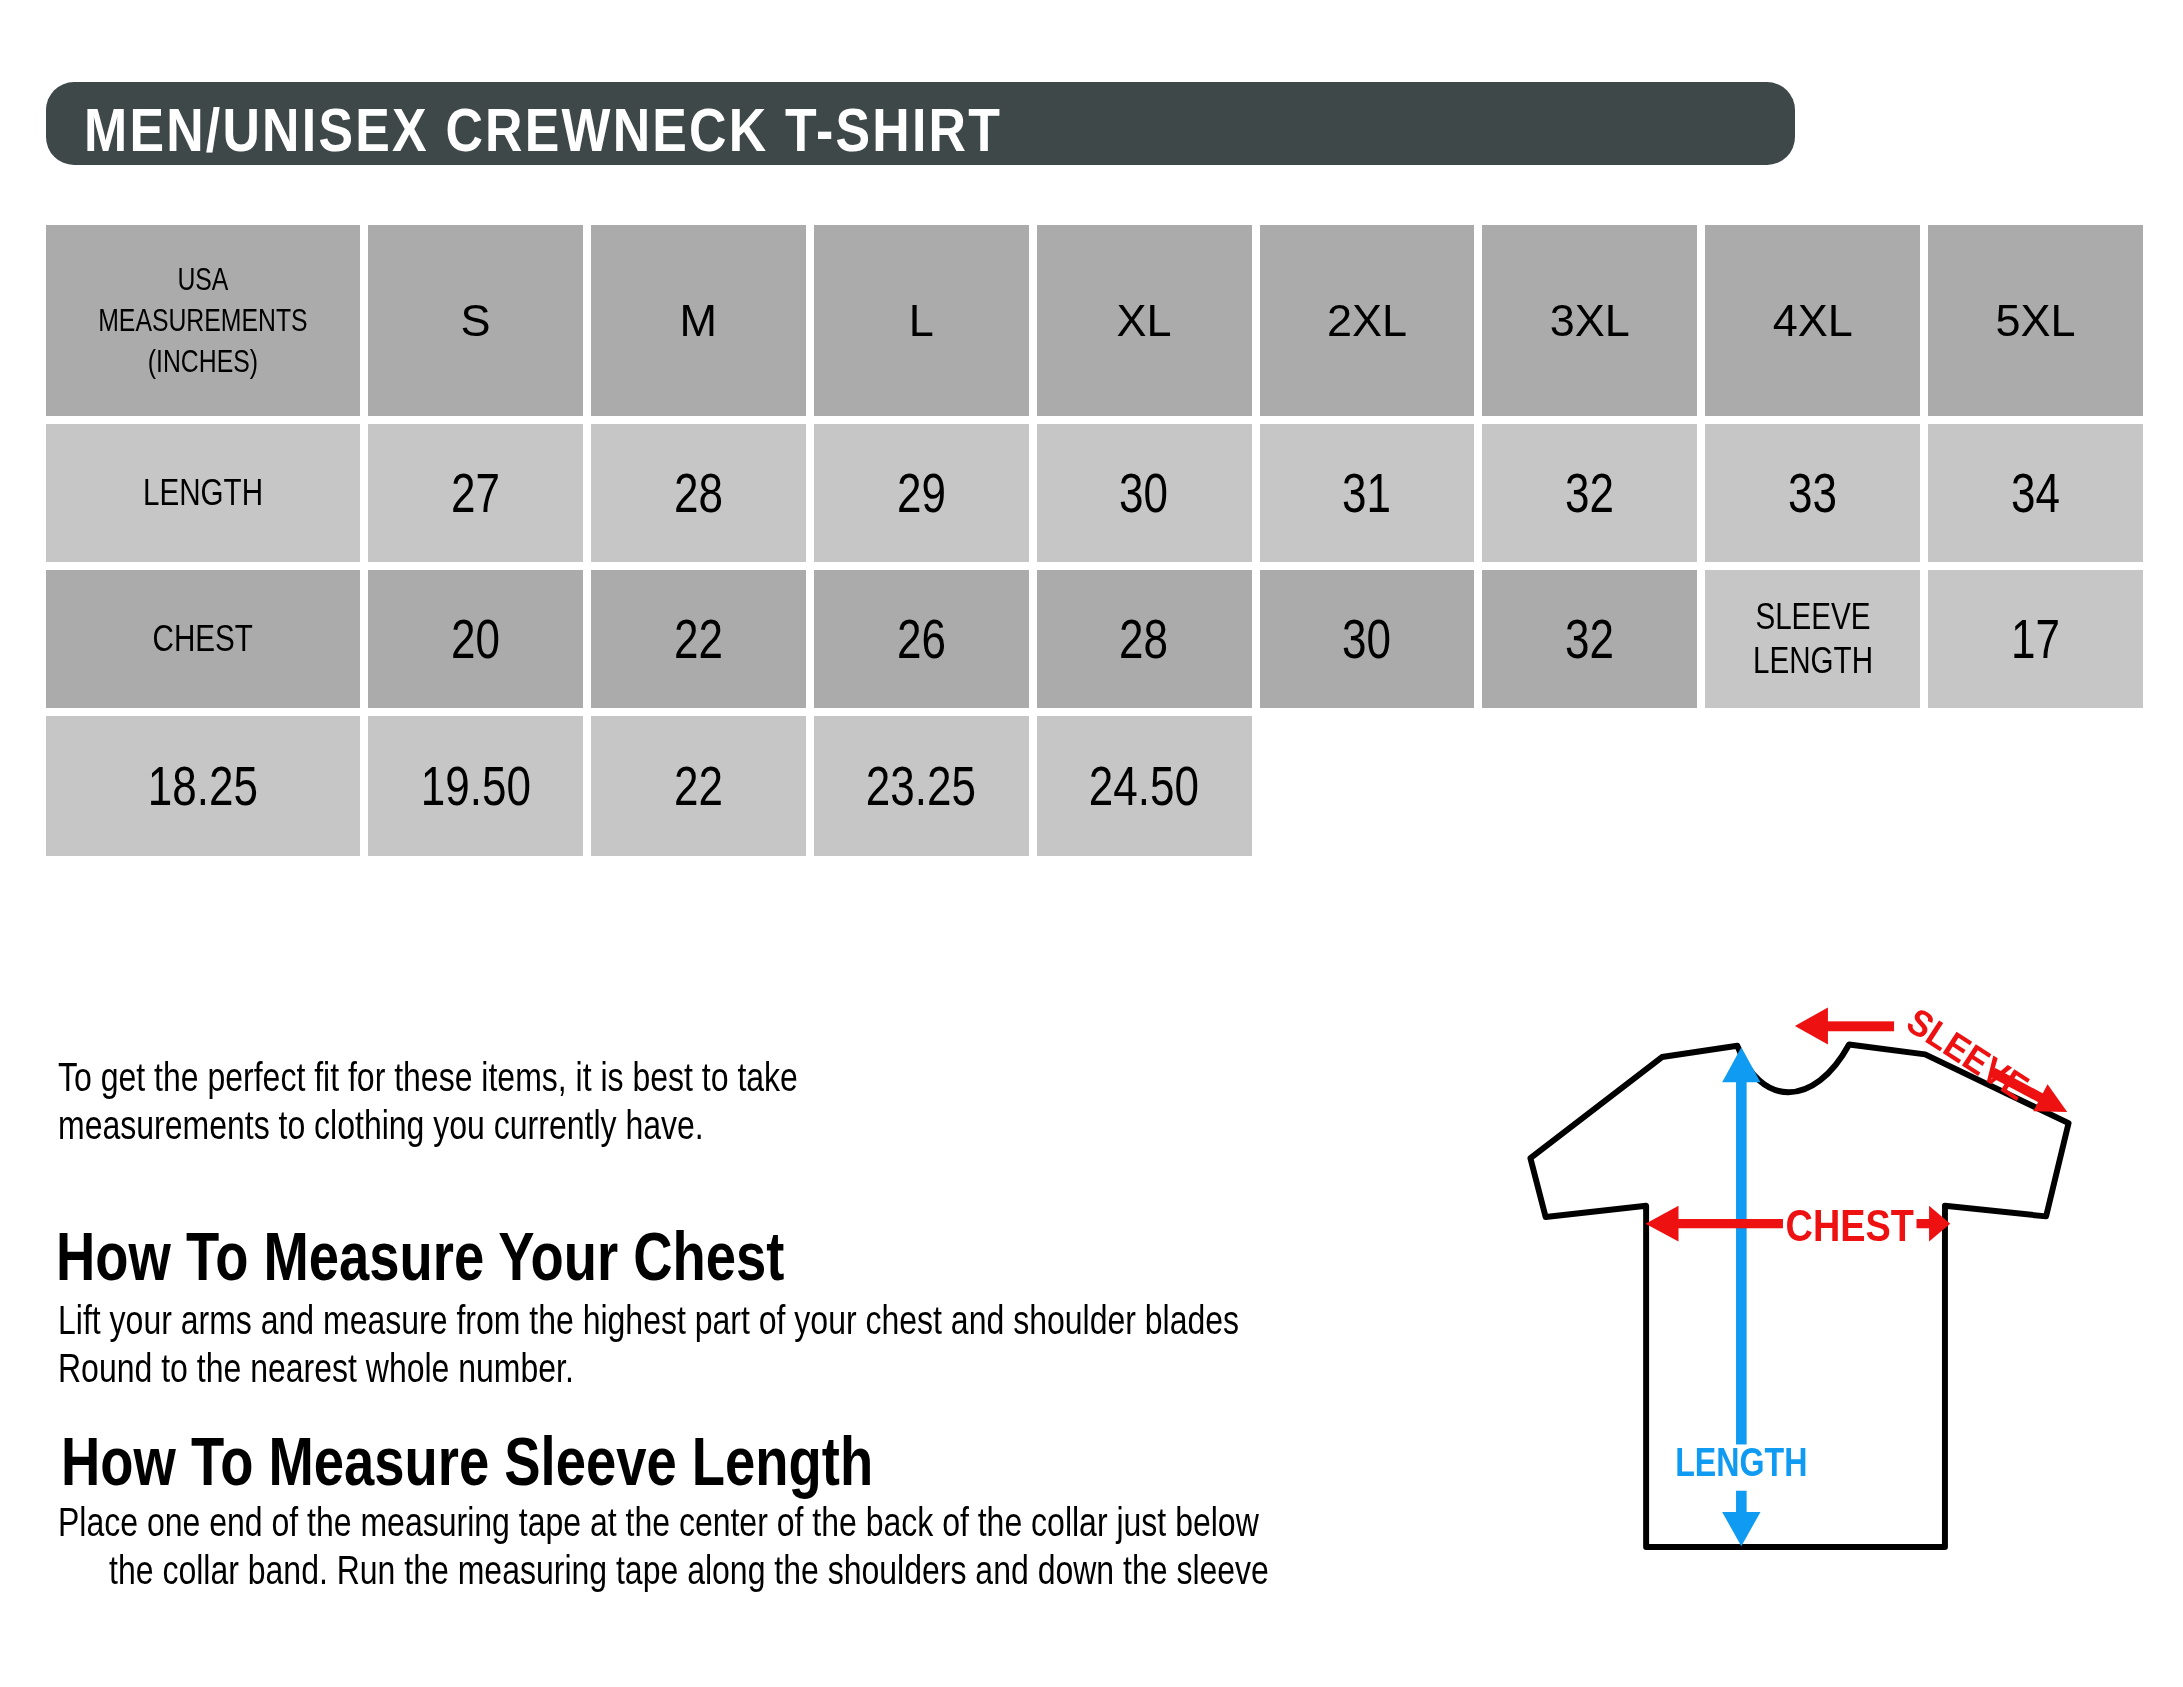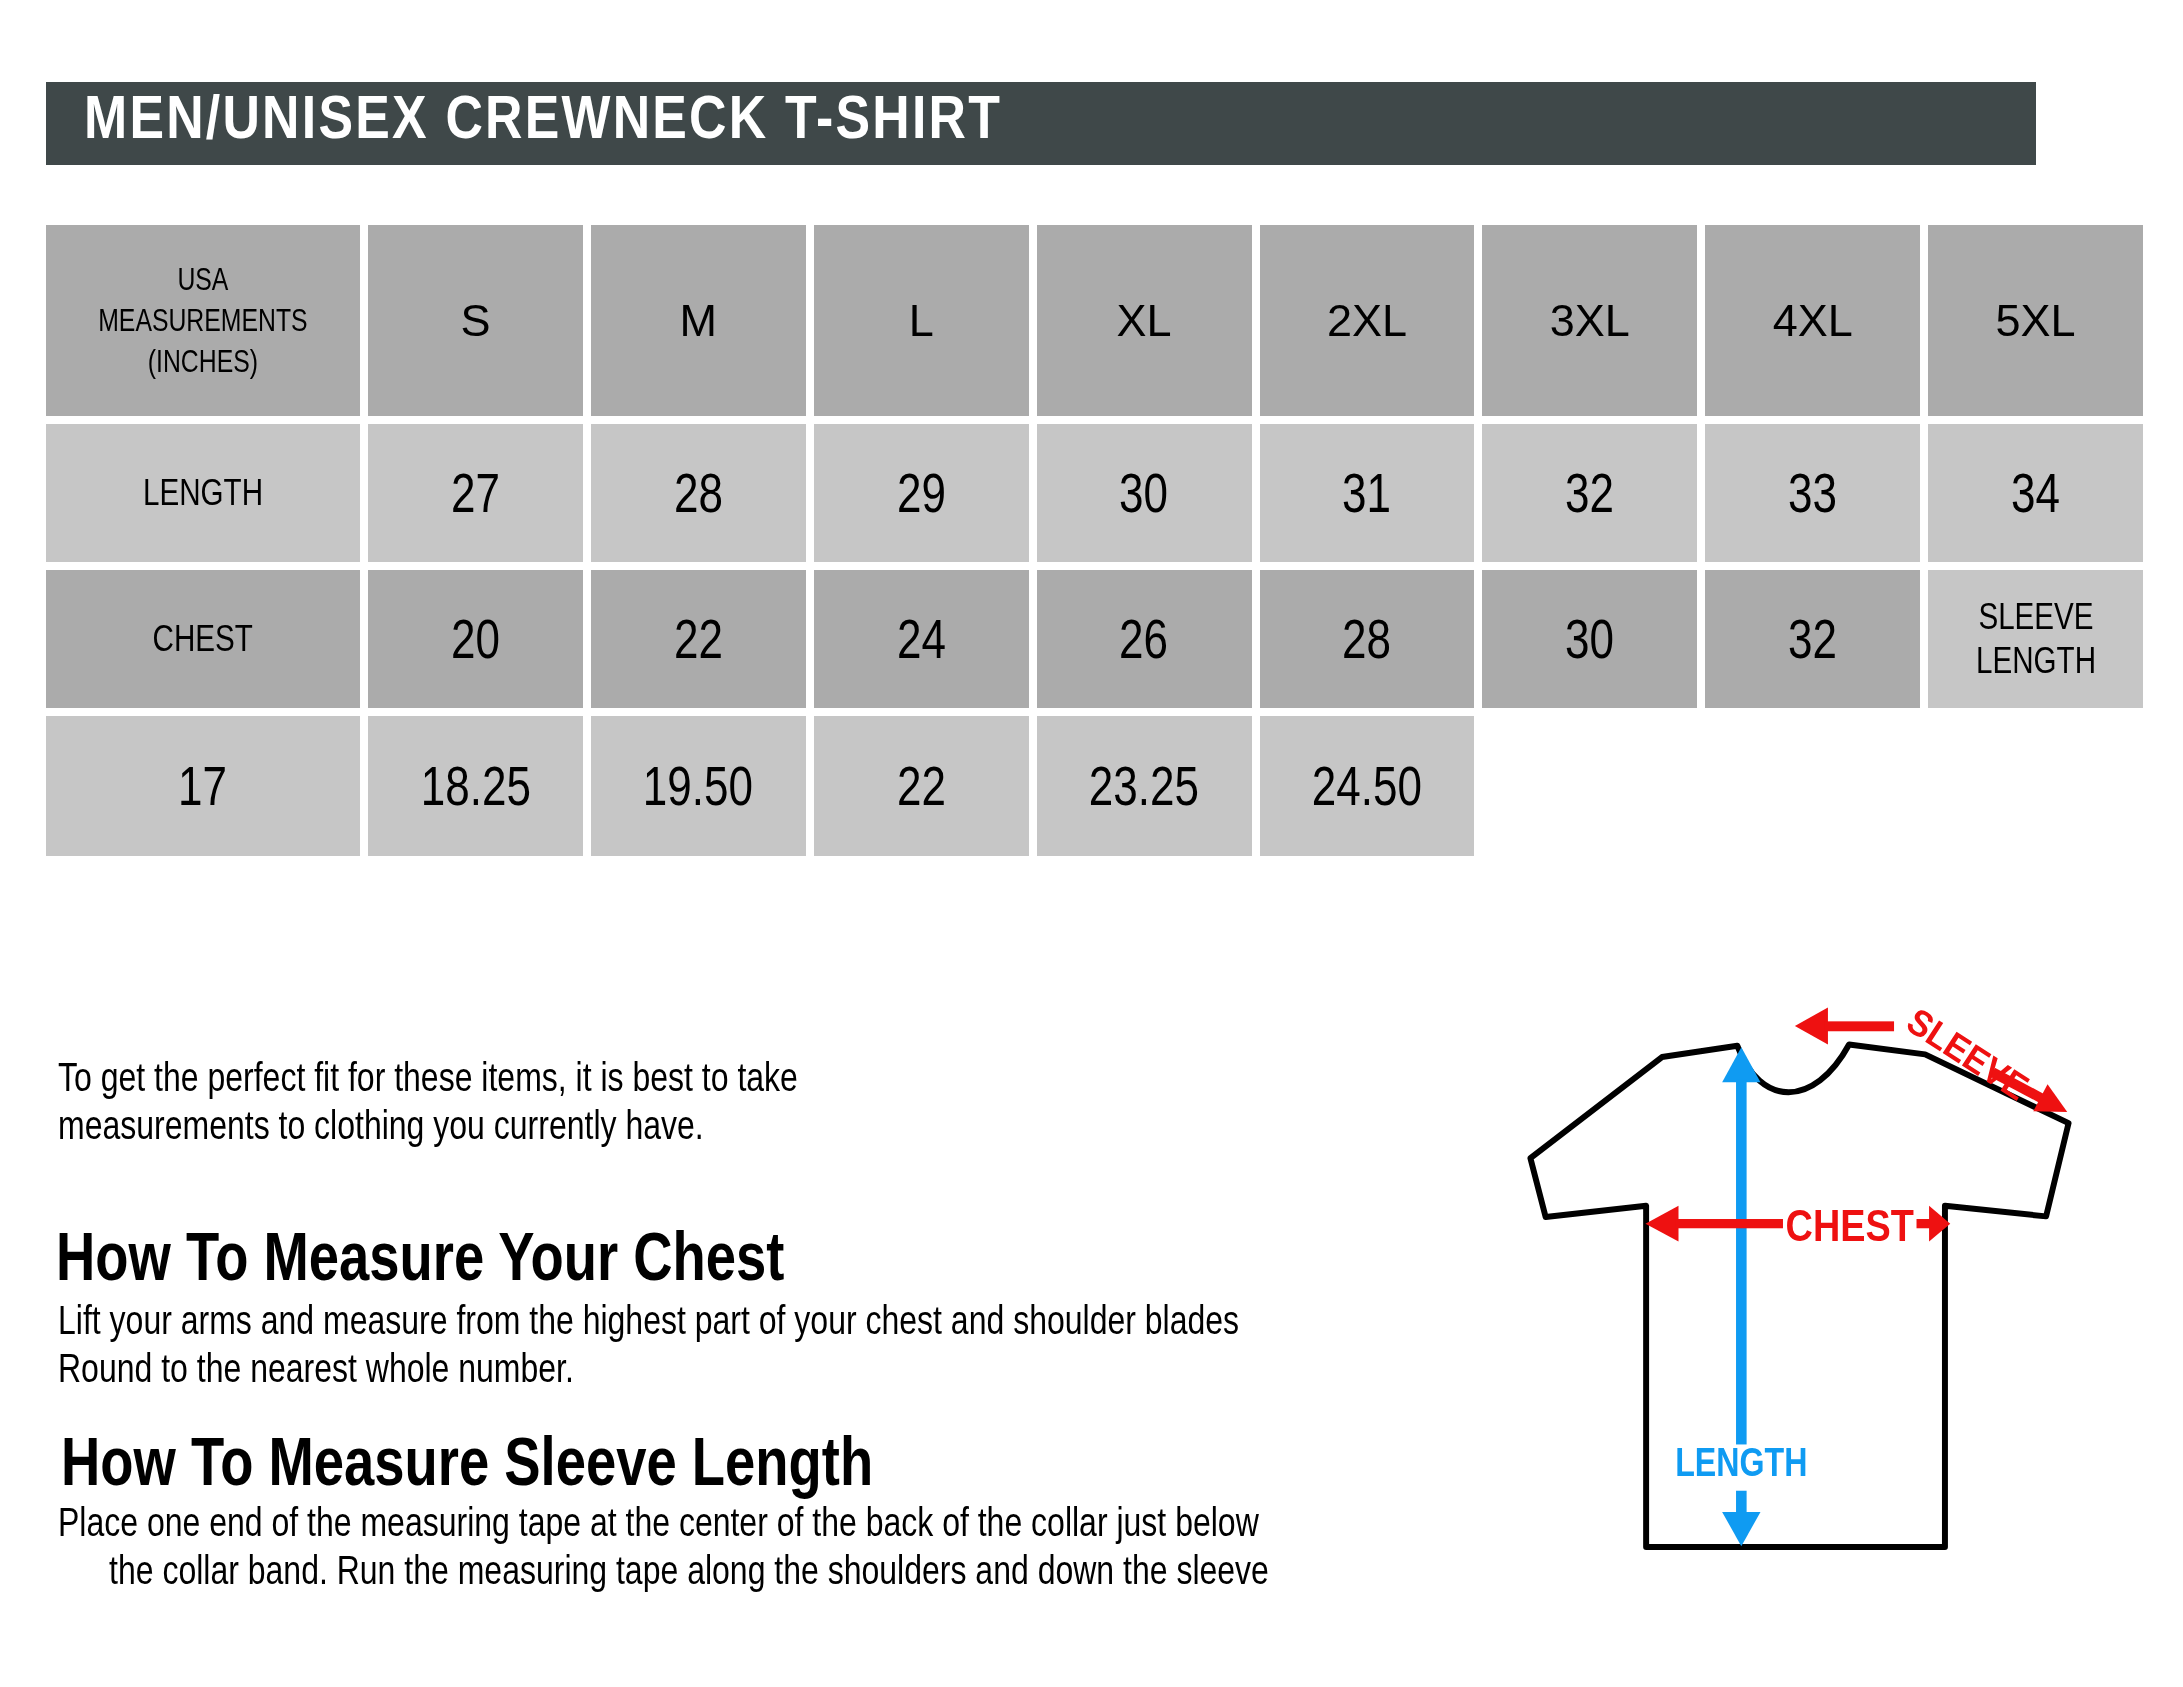--- a/index.html
+++ b/index.html
@@ -5,22 +5,22 @@
   html,body{margin:0;padding:0;}
   body{
     width:2183px;height:1687px;position:relative;background:#ffffff;
     font-family:"Liberation Sans", sans-serif;color:#000;overflow:hidden;
   }
   .cond{display:inline-block;transform:scaleX(0.8);transform-origin:center center;white-space:nowrap;}
   .cond-left{display:inline-block;transform:scaleX(0.8);transform-origin:left center;white-space:nowrap;}
 
   
   .titlebar{
-    position:absolute;left:46px;top:82px;width:1990px;height:83px;
-    background:#3f4849;display:flex;align-items:flex-start;box-sizing:border-box;padding-left:38px;
+    position:absolute;left:46px;top:82px;width:1749px;height:83px;
+    background:#3f4849;display:flex;align-items:flex-end;box-sizing:border-box;padding-left:38px;border-radius:28px;
   }
   .titlebar .t{
     color:#ffffff;font-size:61px;font-weight:bold;letter-spacing:2.6px;
     display:inline-block;transform:scaleX(0.85);transform-origin:left center;white-space:nowrap;
   }
 
   
   .sizetable{
     position:absolute;left:46px;top:225px;width:2097px;
     display:grid;grid-template-columns:314px repeat(8,1fr);
@@ -109,23 +109,20 @@
     </div>
 
   <div class="cell dark row-label">
     <span class="cond">CHEST</span>
   </div>
   <div class="cell dark num">
       <span class="cond">20</span>
     </div>
   <div class="cell dark num">
       <span class="cond">22</span>
-    </div>
-  <div class="cell dark num">
-      <span class="cond">24</span>
     </div>
   <div class="cell dark num">
       <span class="cond">26</span>
     </div>
   <div class="cell dark num">
       <span class="cond">28</span>
     </div>
   <div class="cell dark num">
       <span class="cond">30</span>
     </div>

